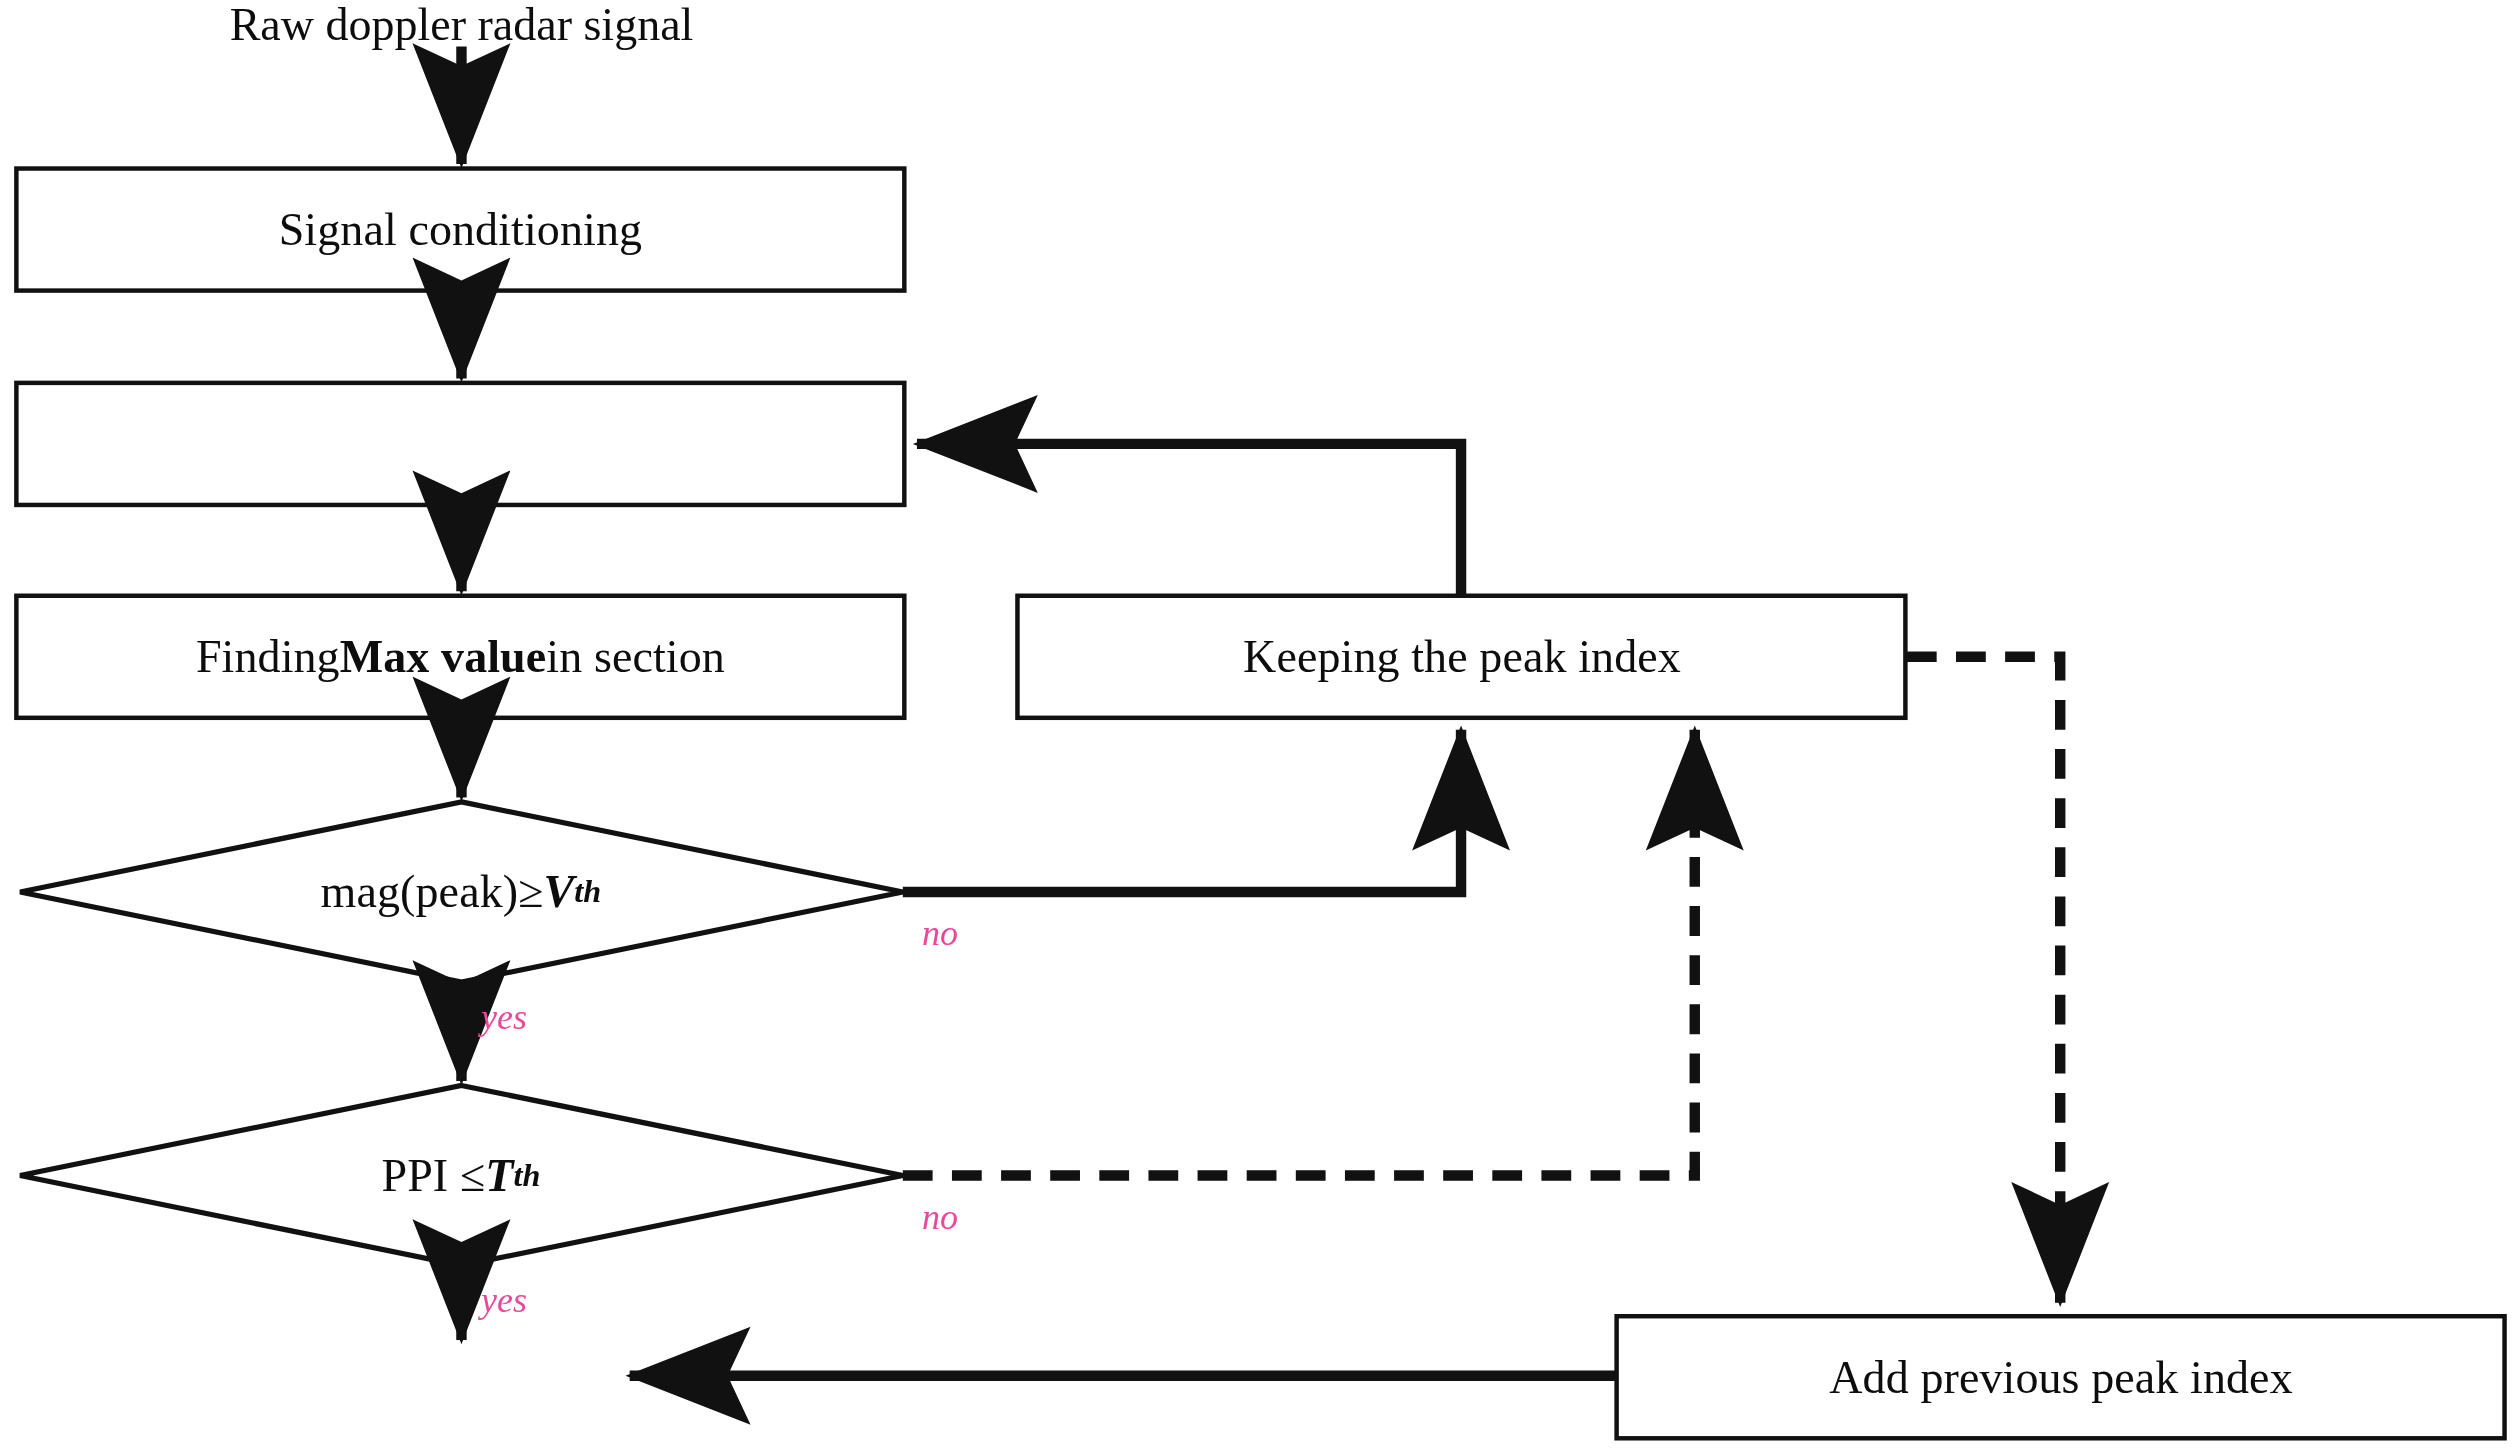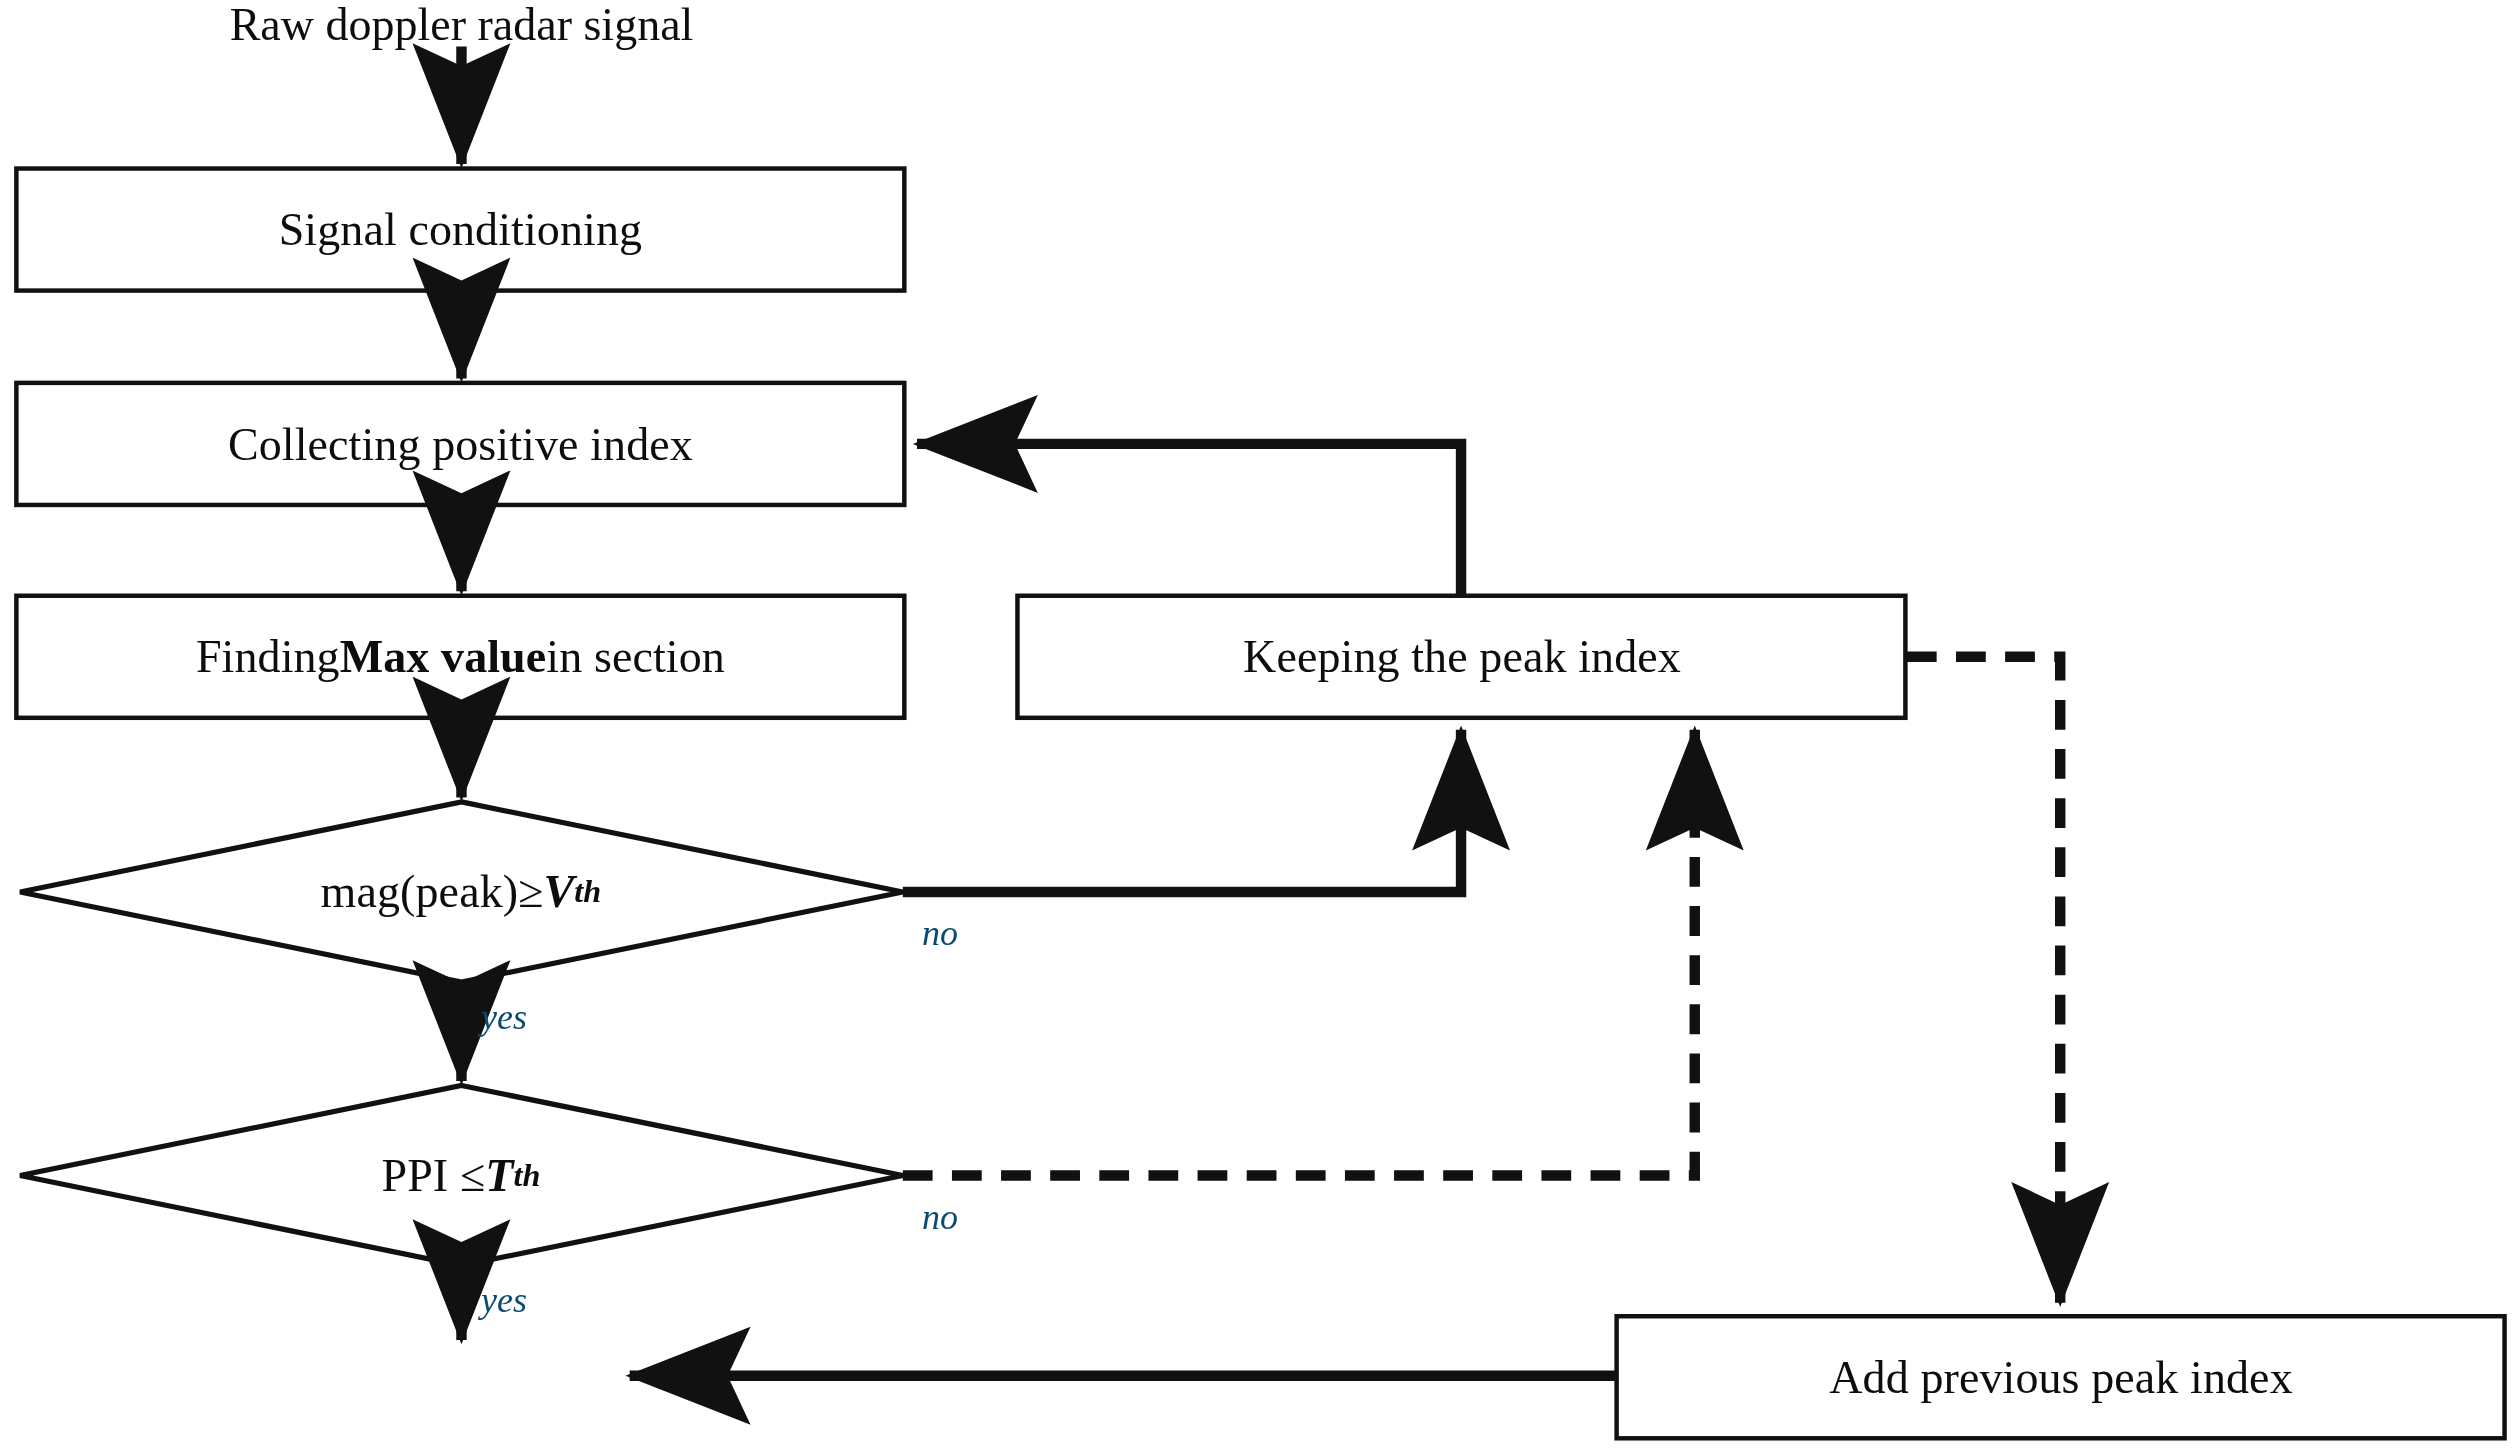--- a/index.html
+++ b/index.html
@@ -29,21 +29,21 @@
     align-items: center;
     justify-content: center;
     text-align: center;
     color: #0d0d0d;
     white-space: nowrap;
     pointer-events: none;
   }
   .box-label   { font-size: 46px; letter-spacing: 0.1px; font-family: Liberation Serif, serif; }
   .plain-label { font-size: 46px; }
   .bold-label  { font-size: 46px; font-weight: bold; }
-  .edge-label  { font-size: 36px; font-style: italic; color: #0c4a6e; }
+  .edge-label  { font-size: 36px; font-style: italic; color: #ec4899; }
   .sub         { font-size: 0.70em; vertical-align: -0.30em; }
   .vth         { font-weight: bold; font-style: italic; }
 </style>
 </head>
 <body>
 
 <div id="canvas">
 
   <svg id="flow-svg" viewBox="0 0 3375 1950">
     <defs>
@@ -89,21 +89,20 @@
 
     <line x1="620" y1="1702" x2="620" y2="1800" stroke="#111111" stroke-width="14" marker-end="url(#arrowSolid)"></line>
 
     <line x1="2172" y1="1848" x2="846" y2="1848" stroke="#111111" stroke-width="14" marker-end="url(#arrowSolid)"></line>
   </svg>
 
   <div class="node-label plain-label" style="left:134px; top:-3px; width:655px; height:54px;">Raw doppler radar signal</div>
 
   <div class="node-label box-label" style="left:16.4px; top:168px; width:888px; height:122px;">Signal conditioning</div>
 
-  <div class="node-label box-label" style="left:16.4px; top:383px; width:888px; height:122px;">Collecting positive index</div>
 
   <div class="node-label box-label" style="left:16.4px; top:595px; width:888px; height:122px;text-align:center;">
     <span>Finding </span>
       <b>Max value</b>
       <span> in section</span>
   </div>
 
   <div class="node-label box-label" style="left:1018px; top:595px; width:888px; height:122px;">Keeping the peak index</div>
 
   <div class="node-label box-label" style="left:1617px; top:1316px; width:888px; height:122px;">Add previous peak index</div>

